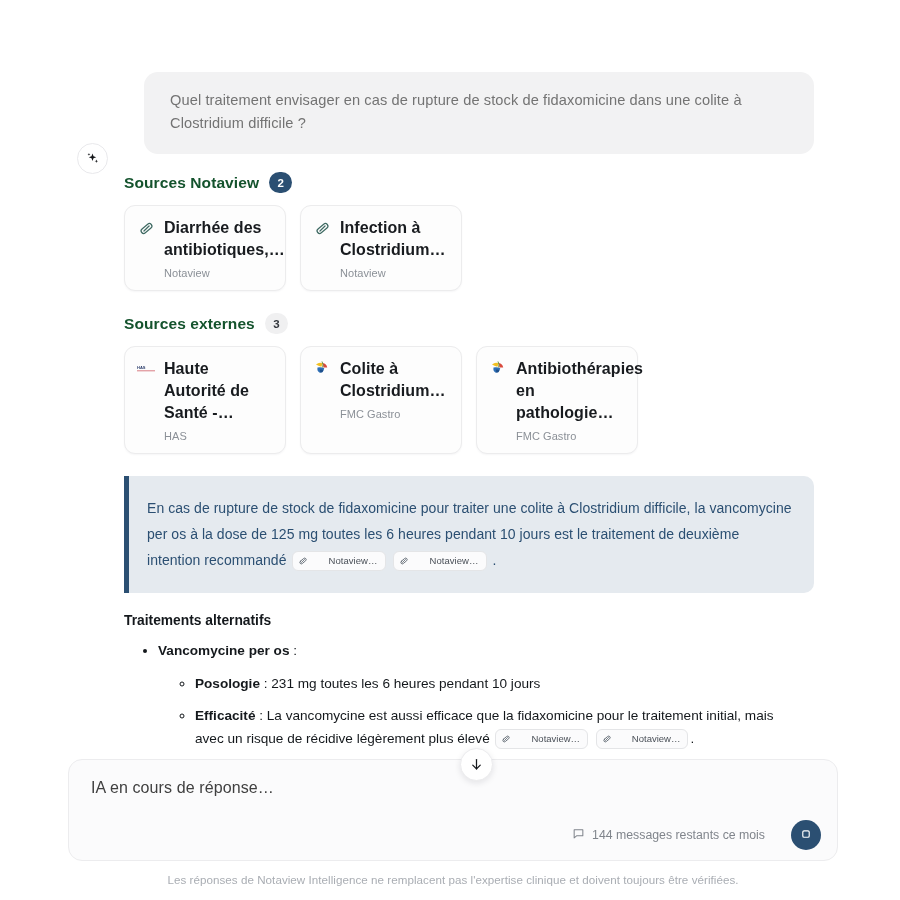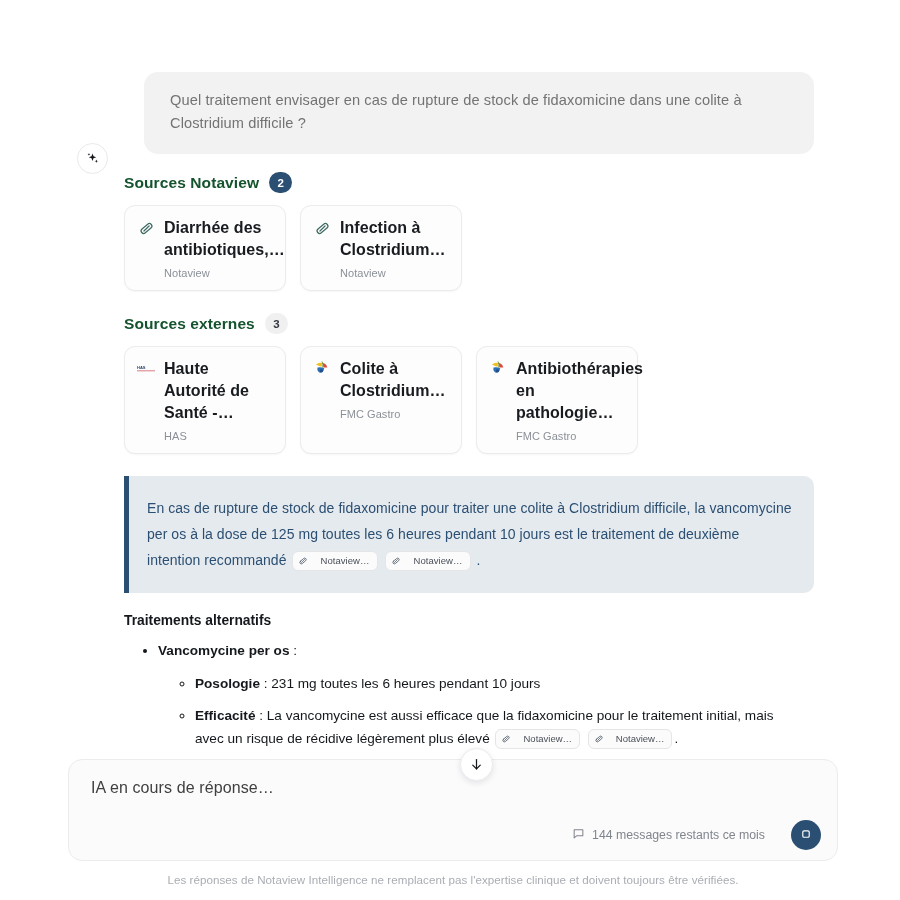--- a/index.html
+++ b/index.html
@@ -130,21 +130,21 @@
     color: #2b4f72;
     font-size: 14px;
     line-height: 26px;
     letter-spacing: .05px;
   }
 
   
   .chip {
     display: inline-flex;
     align-items: center;
-    gap: 12px;
+    gap: 20px;
     background: #fbfbfc;
     border: 1px solid #e4e5e7;
     border-radius: 6px;
     padding: 2px 7px 2px 5px;
     font-size: 9.5px;
     color: #4a5058;
     vertical-align: middle;
     margin: 0 2px;
     line-height: 14px;
     white-space: nowrap;

